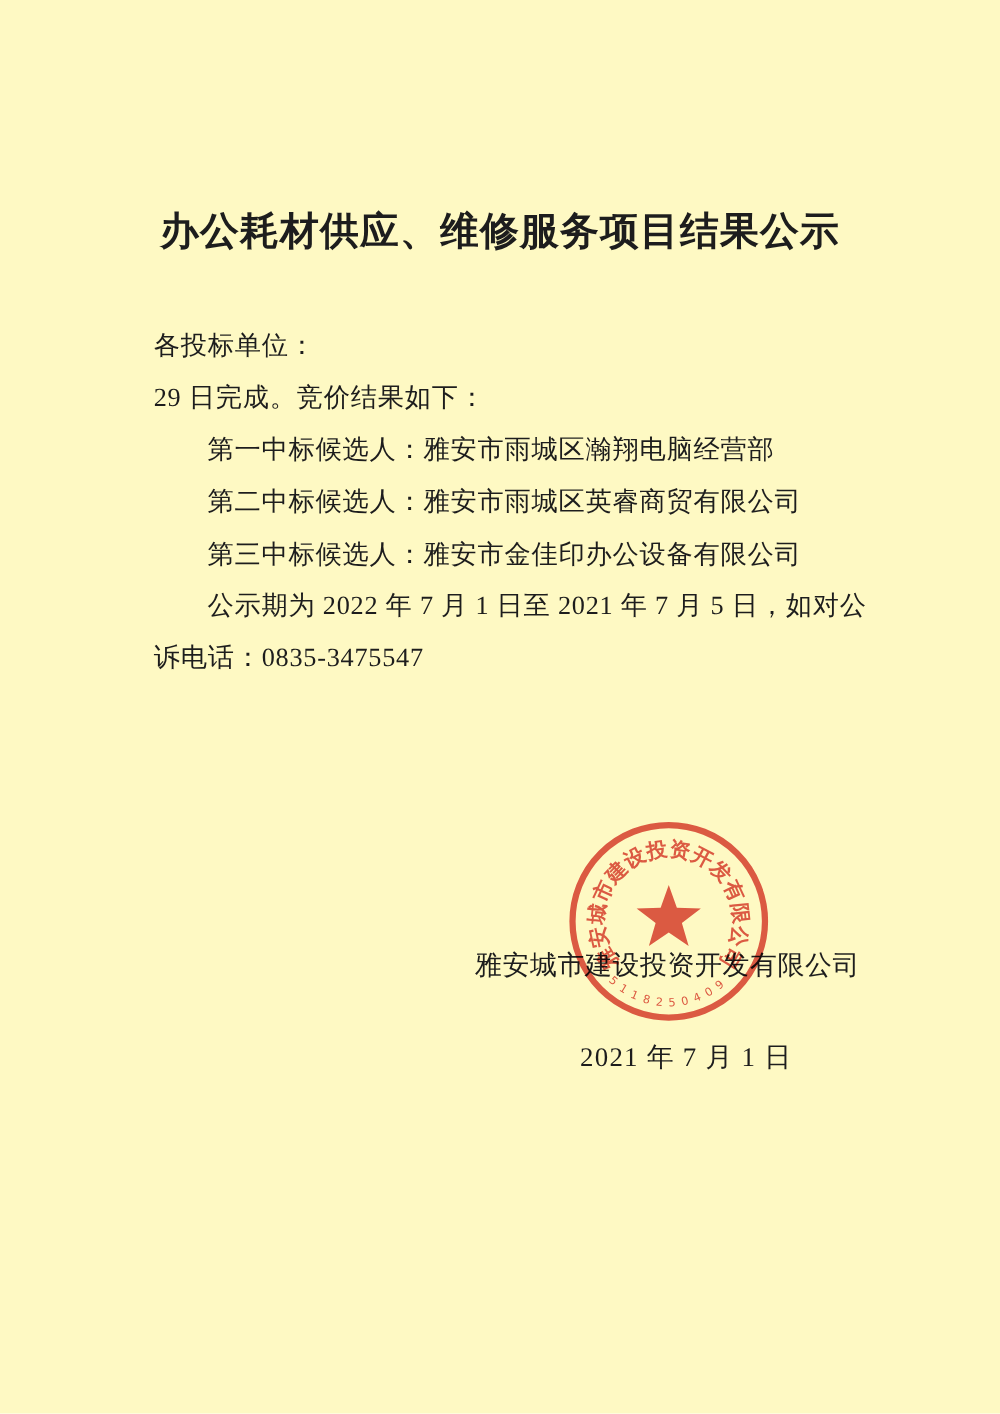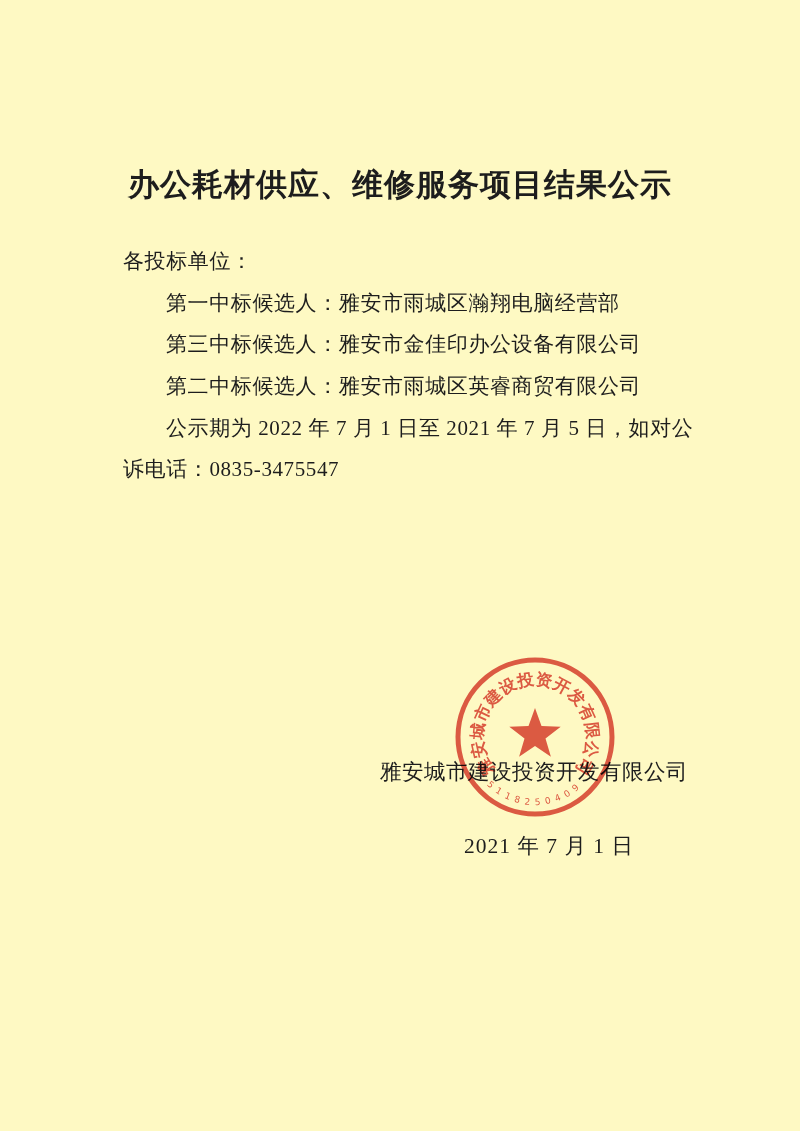--- a/index.html
+++ b/index.html
@@ -19,21 +19,21 @@
     width: 100%;
     margin: 0;
     text-align: center;
     font-size: 31px;
     font-weight: 700;
     letter-spacing: 1px;
   }
   .body-text {
     position: absolute;
     left: 123px;
-    top: 241px;
+    top: 256px;
     width: 566px;
     font-size: 21px;
     line-height: 41.7px;
     letter-spacing: 0.6px;
     white-space: nowrap;
   }
   .line { height: 41.7px; }
   .line.indent { padding-left: 43px; }
   .sig-company {
     position: absolute;
@@ -67,23 +67,24 @@
 </style>
 </head>
 <body>
 
 <div class="page">
 
   <h1 class="title">办公耗材供应、维修服务项目结果公示</h1>
 
   <div class="body-text">
       <div class="line">各投标单位：</div>
+      <div class="line">29 日完成。竞价结果如下：</div>
       <div class="line indent">第一中标候选人：雅安市雨城区瀚翔电脑经营部</div>
+      <div class="line indent">第二中标候选人：雅安市雨城区英睿商贸有限公司</div>
       <div class="line indent">第三中标候选人：雅安市金佳印办公设备有限公司</div>
-      <div class="line indent">第二中标候选人：雅安市雨城区英睿商贸有限公司</div>
       <div class="line indent">公示期为 2022 年 7 月 1 日至 2021 年 7 月 5 日，如对公</div>
       <div class="line">诉电话：0835-3475547</div>
     </div>
 
   <div class="sig-company">雅安城市建设投资开发有限公司</div>
 
   <div class="sig-date">2021 年 7 月 1 日</div>
 
   <div class="seal">
     <svg width="160" height="160" viewBox="0 0 160 160" xmlns="http://www.w3.org/2000/svg">

